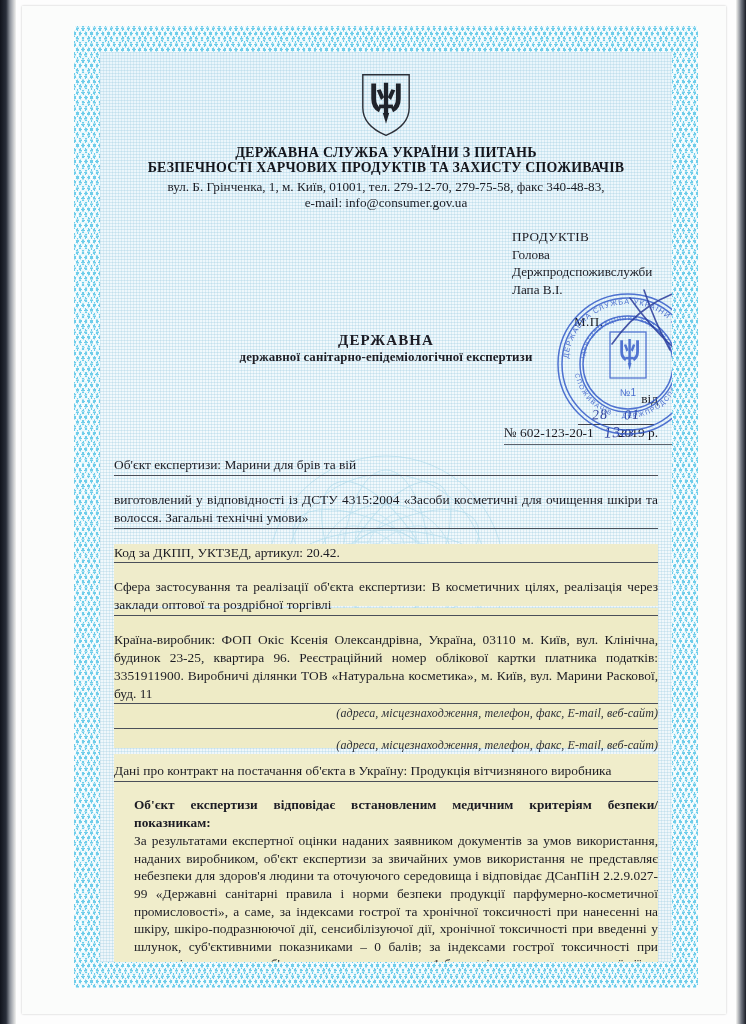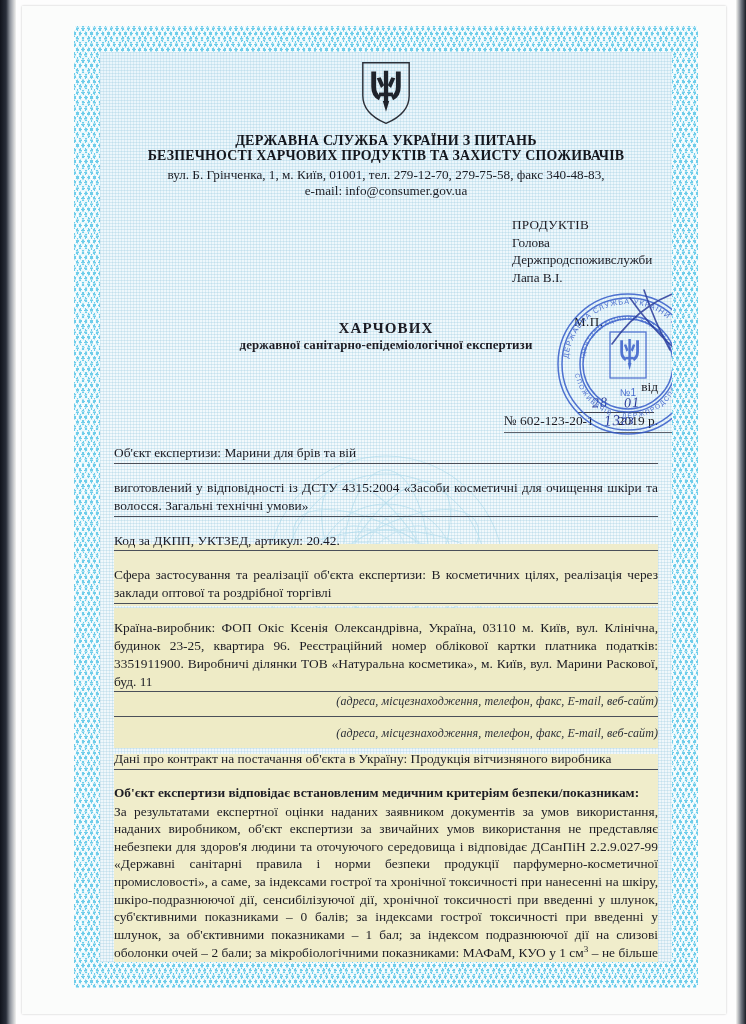--- a/index.html
+++ b/index.html
@@ -59,21 +59,21 @@
   }
   
   #watermark{
     position:absolute;left:50%;top:372px;transform:translateX(-50%);
     width:320px;height:300px;opacity:.5;pointer-events:none;
   }
 
   
   #content{
     position:absolute;left:0;top:0;right:0;bottom:0;
-    padding:0 14px;
+    padding:12px 14px;
     box-sizing:border-box;
   }
 
   
   .emblem{width:54px;height:66px;display:block;margin:8px auto 6px;}
 
   
   .org{
     text-align:center;font-weight:bold;line-height:1.16;
     font-size:14.2px;letter-spacing:.2px;color:#14161d;
@@ -125,21 +125,21 @@
   .entry p{margin:0;}
   .cap{
     text-align:right;font-size:12px;font-style:italic;color:#2c3038;
     margin-top:2px;letter-spacing:.1px;
   }
   .hl-a{position:absolute;left:14px;right:14px;top:492px;height:62px;background:#efeccb;}
   .hl-b{position:absolute;left:14px;right:14px;top:556px;height:140px;background:#eeebc6;}
   .hl-c{position:absolute;left:14px;right:14px;top:702px;height:268px;background:#f0edcb;}
 
   
-  .bodyblk{margin-top:14px;font-size:13.4px;line-height:1.315;text-align:justify;}
+  .bodyblk{margin-top:14px;font-size:13.4px;line-height:1.315;text-align:justify;margin-left:20px;}
   .bodyblk .hdr{font-weight:bold;font-size:13.3px;margin-bottom:1px;}
   sup{font-size:.68em;vertical-align:super;}
 
   .layer{position:relative;z-index:3;}
 
   
   #stamp{
     position:absolute;left:452px;top:236px;width:152px;height:152px;
     z-index:6;pointer-events:none;opacity:.9;
   }
@@ -212,21 +212,21 @@
          <div>e-mail: info@consumer.gov.ua</div>
        </div>
 
        <div class="approve">
          <div class="ttl">ПРОДУКТІВ</div>
          <div>Голова Держпродспоживслужби</div>
          <div>Лапа В.І.</div>
        </div>
        <div class="mp">М.П.</div>
 
-       <div class="title">ХАРЧОВИХ</div>
+       <div class="title">ДЕРЖАВНА</div>
        <div class="subtitle">державної санітарно-епідеміологічної експертизи</div>
 
        <div class="daterow">
          <span class="d-from">від</span>
          <span class="d-blank">
            <span class="hand">28</span>
            <span class="hand" style="margin-left:12px">01</span>
          </span>
          <span>2019 р.</span>
          <span class="d-num">

